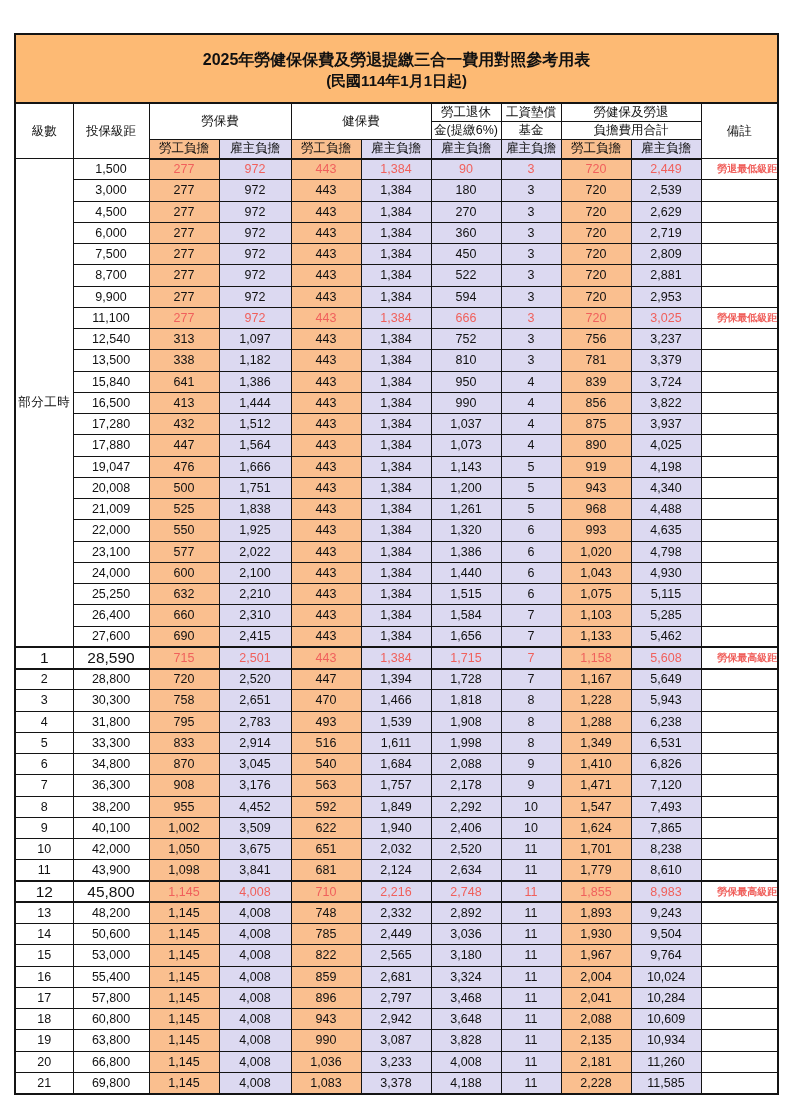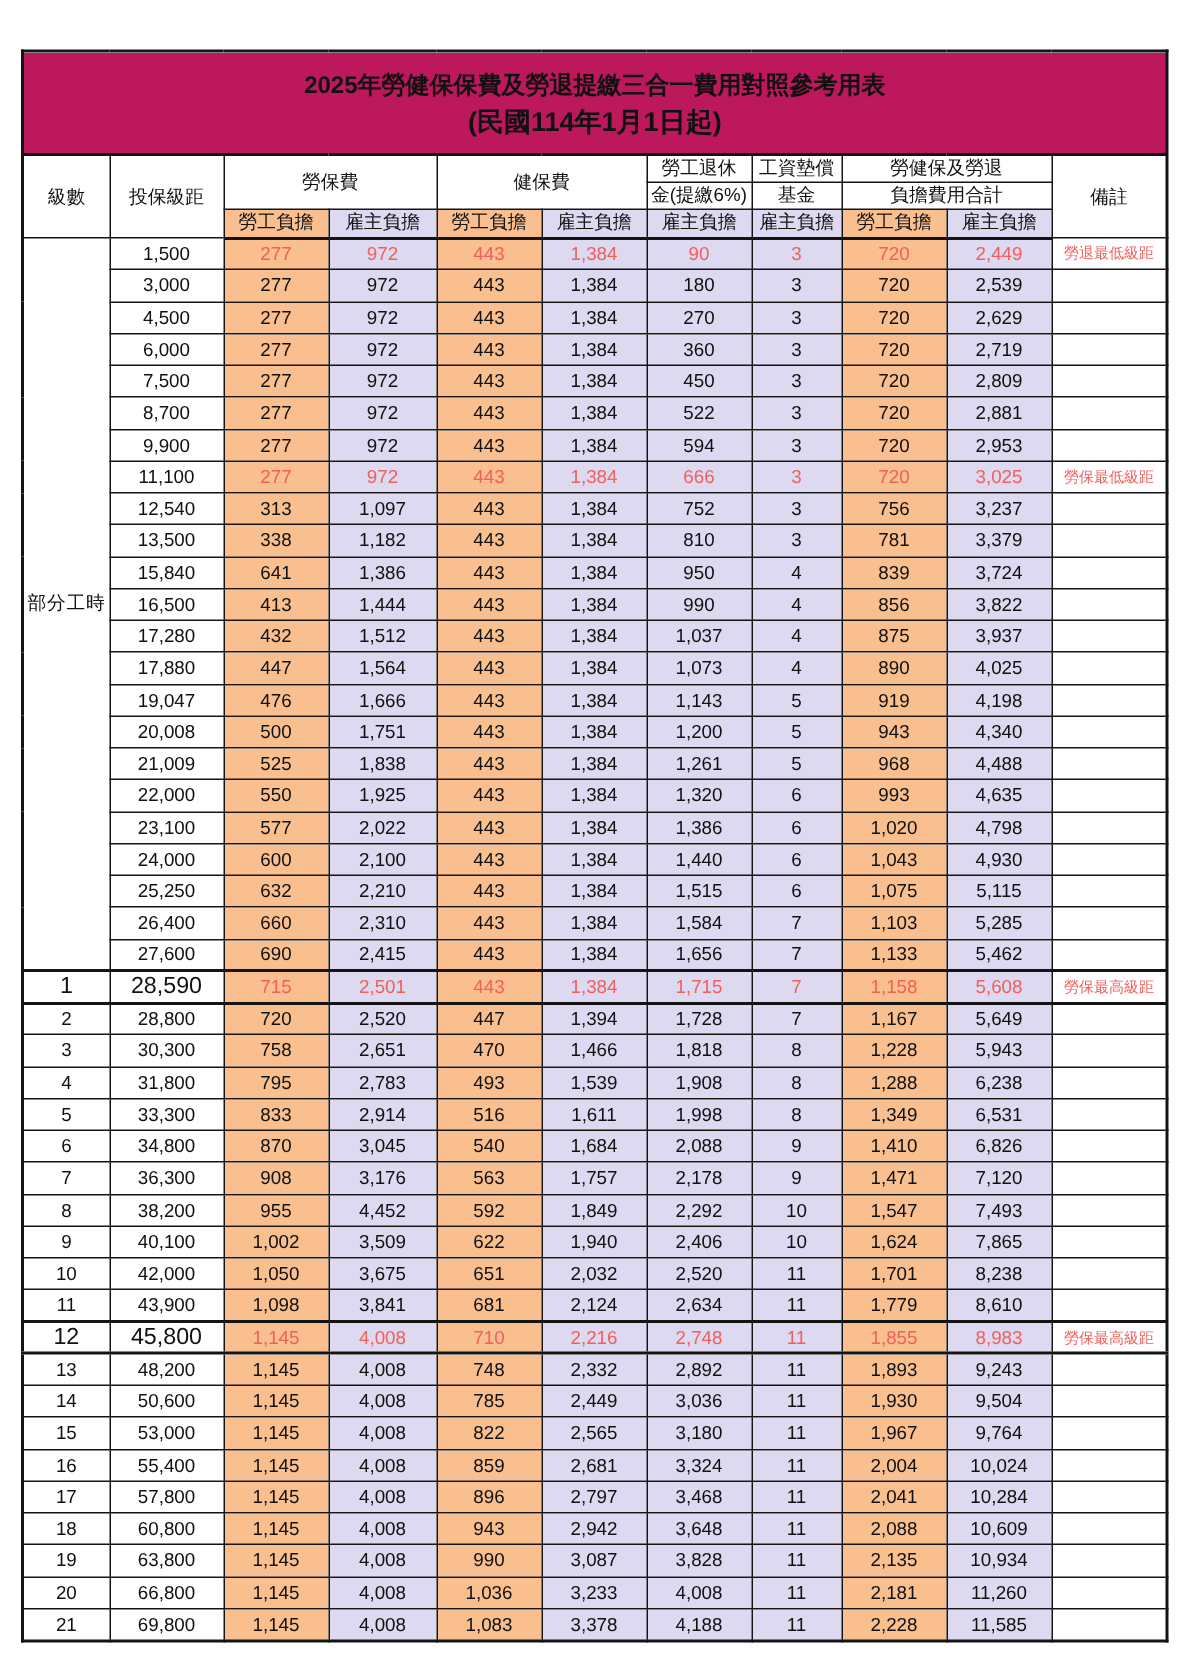--- a/index.html
+++ b/index.html
@@ -11,33 +11,33 @@
   }
   .sheet { position:absolute; left:14px; top:33px; }
   table { border-collapse:collapse; table-layout:fixed; width:763px; }
   th, td {
     border:1.5px solid #141414;
     text-align:center; vertical-align:middle;
     padding:0; overflow:hidden; white-space:nowrap;
     font-size:12.5px; font-weight:400;
   }
   table { border:2.5px solid #141414; }
-  .title-cell { height:69px; background:#be185d; border-bottom:2px solid #141414; }
+  .title-cell { height:69px; background:#fdba74; border-bottom:2px solid #141414; }
   .title-main { font-size:16px; font-weight:700; line-height:1.65; }
-  .title-sub  { font-size:18px; font-weight:700; line-height:1.1; }
+  .title-sub  { font-size:15px; font-weight:700; line-height:1.1; }
   thead tr.h1 th { height:18px; }
   thead tr.h2 th { height:15px; }
   thead tr.h3 th { height:19px; border-bottom:2.5px solid #141414; }
   thead th { background:#fff; font-weight:400; }
   th.c-or, td.c-or  { background:var(--orange); }
   th.c-lav, td.c-lav { background:var(--lav); }
   tbody td { height:21.25px; }
   td.level-cell, td.bracket-cell, td.note-cell { background:#fff; }
   tr.red-row td.c-or, tr.red-row td.c-lav { color:var(--red); }
-  td.note-cell { font-size:10px; font-weight:400; color:var(--red); }
+  td.note-cell { font-size:10px; font-weight:700; color:var(--red);text-align:right; }
   tr.big-row td.level-cell, tr.big-row td.bracket-cell { font-size:15.5px; }
   tr.thick-row td { border-top:2.5px solid #141414; border-bottom:2.5px solid #141414; }
   td.part-time { font-size:12.5px; letter-spacing:0.5px;margin-left:48px; }
 </style>
 </head>
 <body style="--orange: #FABF8F; --lav: #DCD9F1; --red: #F0605C;">
 
 <div class="sheet">
   <table>
     <colgroup>

